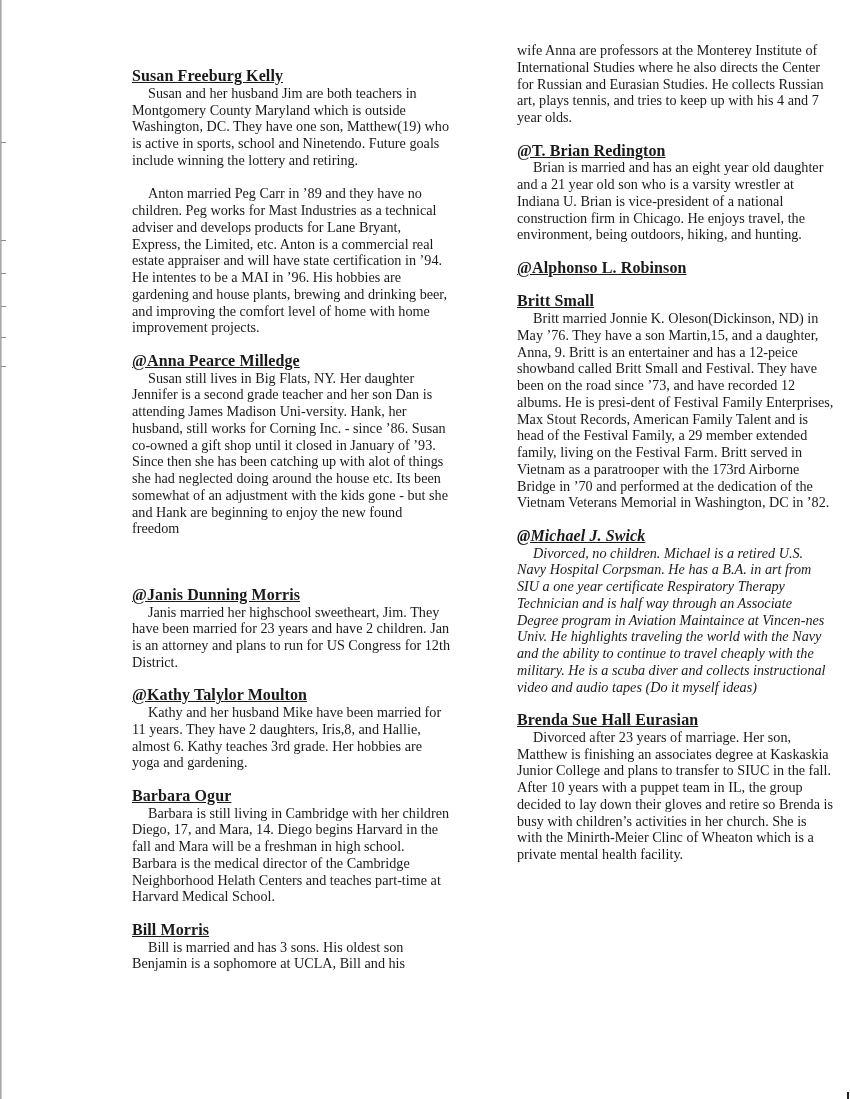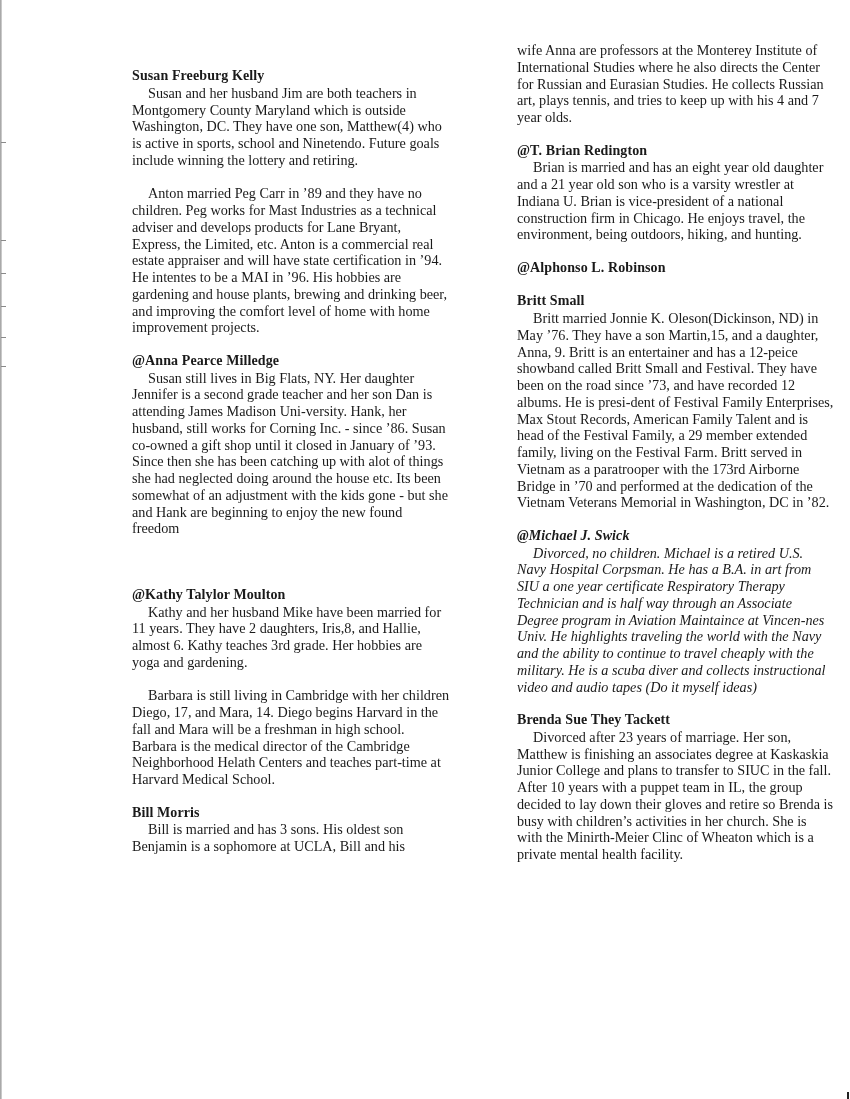--- a/index.html
+++ b/index.html
@@ -43,23 +43,24 @@
       top: 68px;
       width: 318px;
       font-size: 14.2px;
       line-height: 16.75px;
     }
     .col-left { left: 132px; }
     .col-right { left: 477px; margin-left: 40px; }
     .entry { margin: 0 0 16.75px 0; }
     .entry-name {
       font-weight: bold;
-      font-size: 14px;
+      font-size: 16px;
       letter-spacing: 0.1px;
       margin: 0;
+      text-decoration: underline;
     }
     .entry-body {
       margin: 0;
       text-indent: 16px;
       text-align: left;
     }
     .entry-body.italic { font-style: italic; }
     .entry-name.italic { font-style: italic; }
     .continued { text-indent: 0; }
     .spacer-big { height: 33px; }
@@ -73,41 +74,46 @@
 <div class="edge-tick" style="top:273px"></div>
 <div class="edge-tick" style="top:306px"></div>
 <div class="edge-tick" style="top:337px"></div>
 <div class="edge-tick" style="top:366px"></div>
 <div class="corner-mark"></div>
 
 <div class="column col-left">
 
   <div class="entry">
     <p class="entry-name">Susan Freeburg Kelly</p>
-    <p class="entry-body">Susan and her husband Jim are both teachers in Montgomery County Maryland which is outside Washington, DC.  They have one son, Matthew(4) who is active in sports, school and Ninetendo.  Future goals include winning the lottery and retiring.</p>
+    <p class="entry-body">Susan and her husband Jim are both teachers in Montgomery County Maryland which is outside Washington, DC.  They have one son, Matthew(19) who is active in sports, school and Ninetendo.  Future goals include winning the lottery and retiring.</p>
   </div>
 
   <div class="entry">
     <p class="entry-body">Anton married Peg Carr in ’89 and they have no children.  Peg works for Mast Industries as a technical adviser and develops products for Lane Bryant, Express, the Limited, etc.  Anton is a commercial real estate appraiser and will have state certification in ’94.  He intentes to be a MAI in ’96.  His hobbies are gardening and house plants, brewing and drinking beer, and improving the comfort level of home with home improvement projects.</p>
   </div>
 
   <div class="entry">
     <p class="entry-name">@Anna Pearce Milledge</p>
     <p class="entry-body">Susan still lives in Big Flats, NY.  Her daughter Jennifer is a second grade teacher and her son Dan is attending James Madison Uni-versity.  Hank, her husband, still works for Corning Inc. - since ’86.   Susan co-owned a gift shop until it closed in January of ’93.  Since then she has been catching up with alot of things she had neglected doing around the house etc.    Its been somewhat of an adjustment with the kids gone - but she and Hank are beginning to enjoy the new found freedom</p>
   </div>
 
   <div class="spacer-big"></div>
 
+  <div class="entry">
+    <p class="entry-name">@Janis Dunning Morris</p>
+    <p class="entry-body">Janis married her highschool sweetheart, Jim. They have been married for 23 years and have 2 children.  Jan is an attorney and plans to run for US Congress for 12th District.</p>
+  </div>
 
   <div class="entry">
     <p class="entry-name">@Kathy Talylor Moulton</p>
     <p class="entry-body">Kathy and her husband Mike have been married for 11 years.  They have 2 daughters, Iris,8, and Hallie, almost 6.  Kathy teaches 3rd grade.  Her hobbies are yoga and gardening.</p>
   </div>
 
   <div class="entry">
+    <p class="entry-name">Barbara Ogur</p>
     <p class="entry-body">Barbara is still living in Cambridge with her children Diego, 17, and Mara, 14.  Diego begins Harvard in the fall and Mara will be a freshman in high school.  Barbara is the medical director of the Cambridge Neighborhood Helath Centers and teaches part-time at Harvard Medical School.</p>
   </div>
 
   <div class="entry">
     <p class="entry-name">Bill Morris</p>
     <p class="entry-body">Bill is married and has 3 sons.  His oldest son Benjamin is a sophomore at UCLA, Bill and his</p>
   </div>
 
 </div>
 
@@ -130,17 +136,17 @@
     <p class="entry-name">Britt Small</p>
     <p class="entry-body">Britt married Jonnie K. Oleson(Dickinson, ND) in May ’76.  They have a son Martin,15, and a daughter, Anna, 9.  Britt is an entertainer and has a 12-peice showband called Britt Small and Festival.  They have been on the road since ’73, and have recorded 12 albums.  He is presi-dent of Festival Family Enterprises, Max Stout Records, American Family Talent and is head of the Festival Family, a 29 member extended family, living on the Festival Farm.  Britt served in Vietnam as a paratrooper with the 173rd Airborne Bridge in ’70 and performed at the dedication of the Vietnam Veterans Memorial in Washington, DC in ’82.</p>
   </div>
 
   <div class="entry">
     <p class="entry-name italic">@Michael J. Swick</p>
     <p class="entry-body italic">Divorced, no children.  Michael is a retired U.S. Navy Hospital Corpsman.  He has a B.A. in art from SIU a one year certificate Respiratory Therapy Technician and is half way through an Associate Degree program in Aviation Maintaince at Vincen-nes Univ.  He highlights traveling the world with the Navy and the ability to continue to travel cheaply with the military.  He is a scuba diver and collects instructional video and audio tapes (Do it myself ideas)</p>
   </div>
 
   <div class="entry">
-    <p class="entry-name">Brenda Sue They Tackett</p>
+    <p class="entry-name">Brenda Sue Hall Eurasian</p>
     <p class="entry-body">Divorced after 23 years of marriage.  Her son, Matthew is finishing an associates degree at Kaskaskia Junior College and plans to transfer to SIUC in the fall.  After 10 years with a puppet team in IL, the group decided to lay down their gloves and retire so Brenda is busy with children’s activities in her church.  She is with the Minirth-Meier Clinc of Wheaton which is a private mental health facility.</p>
   </div>
 
 </div>
 
 </body></html>

